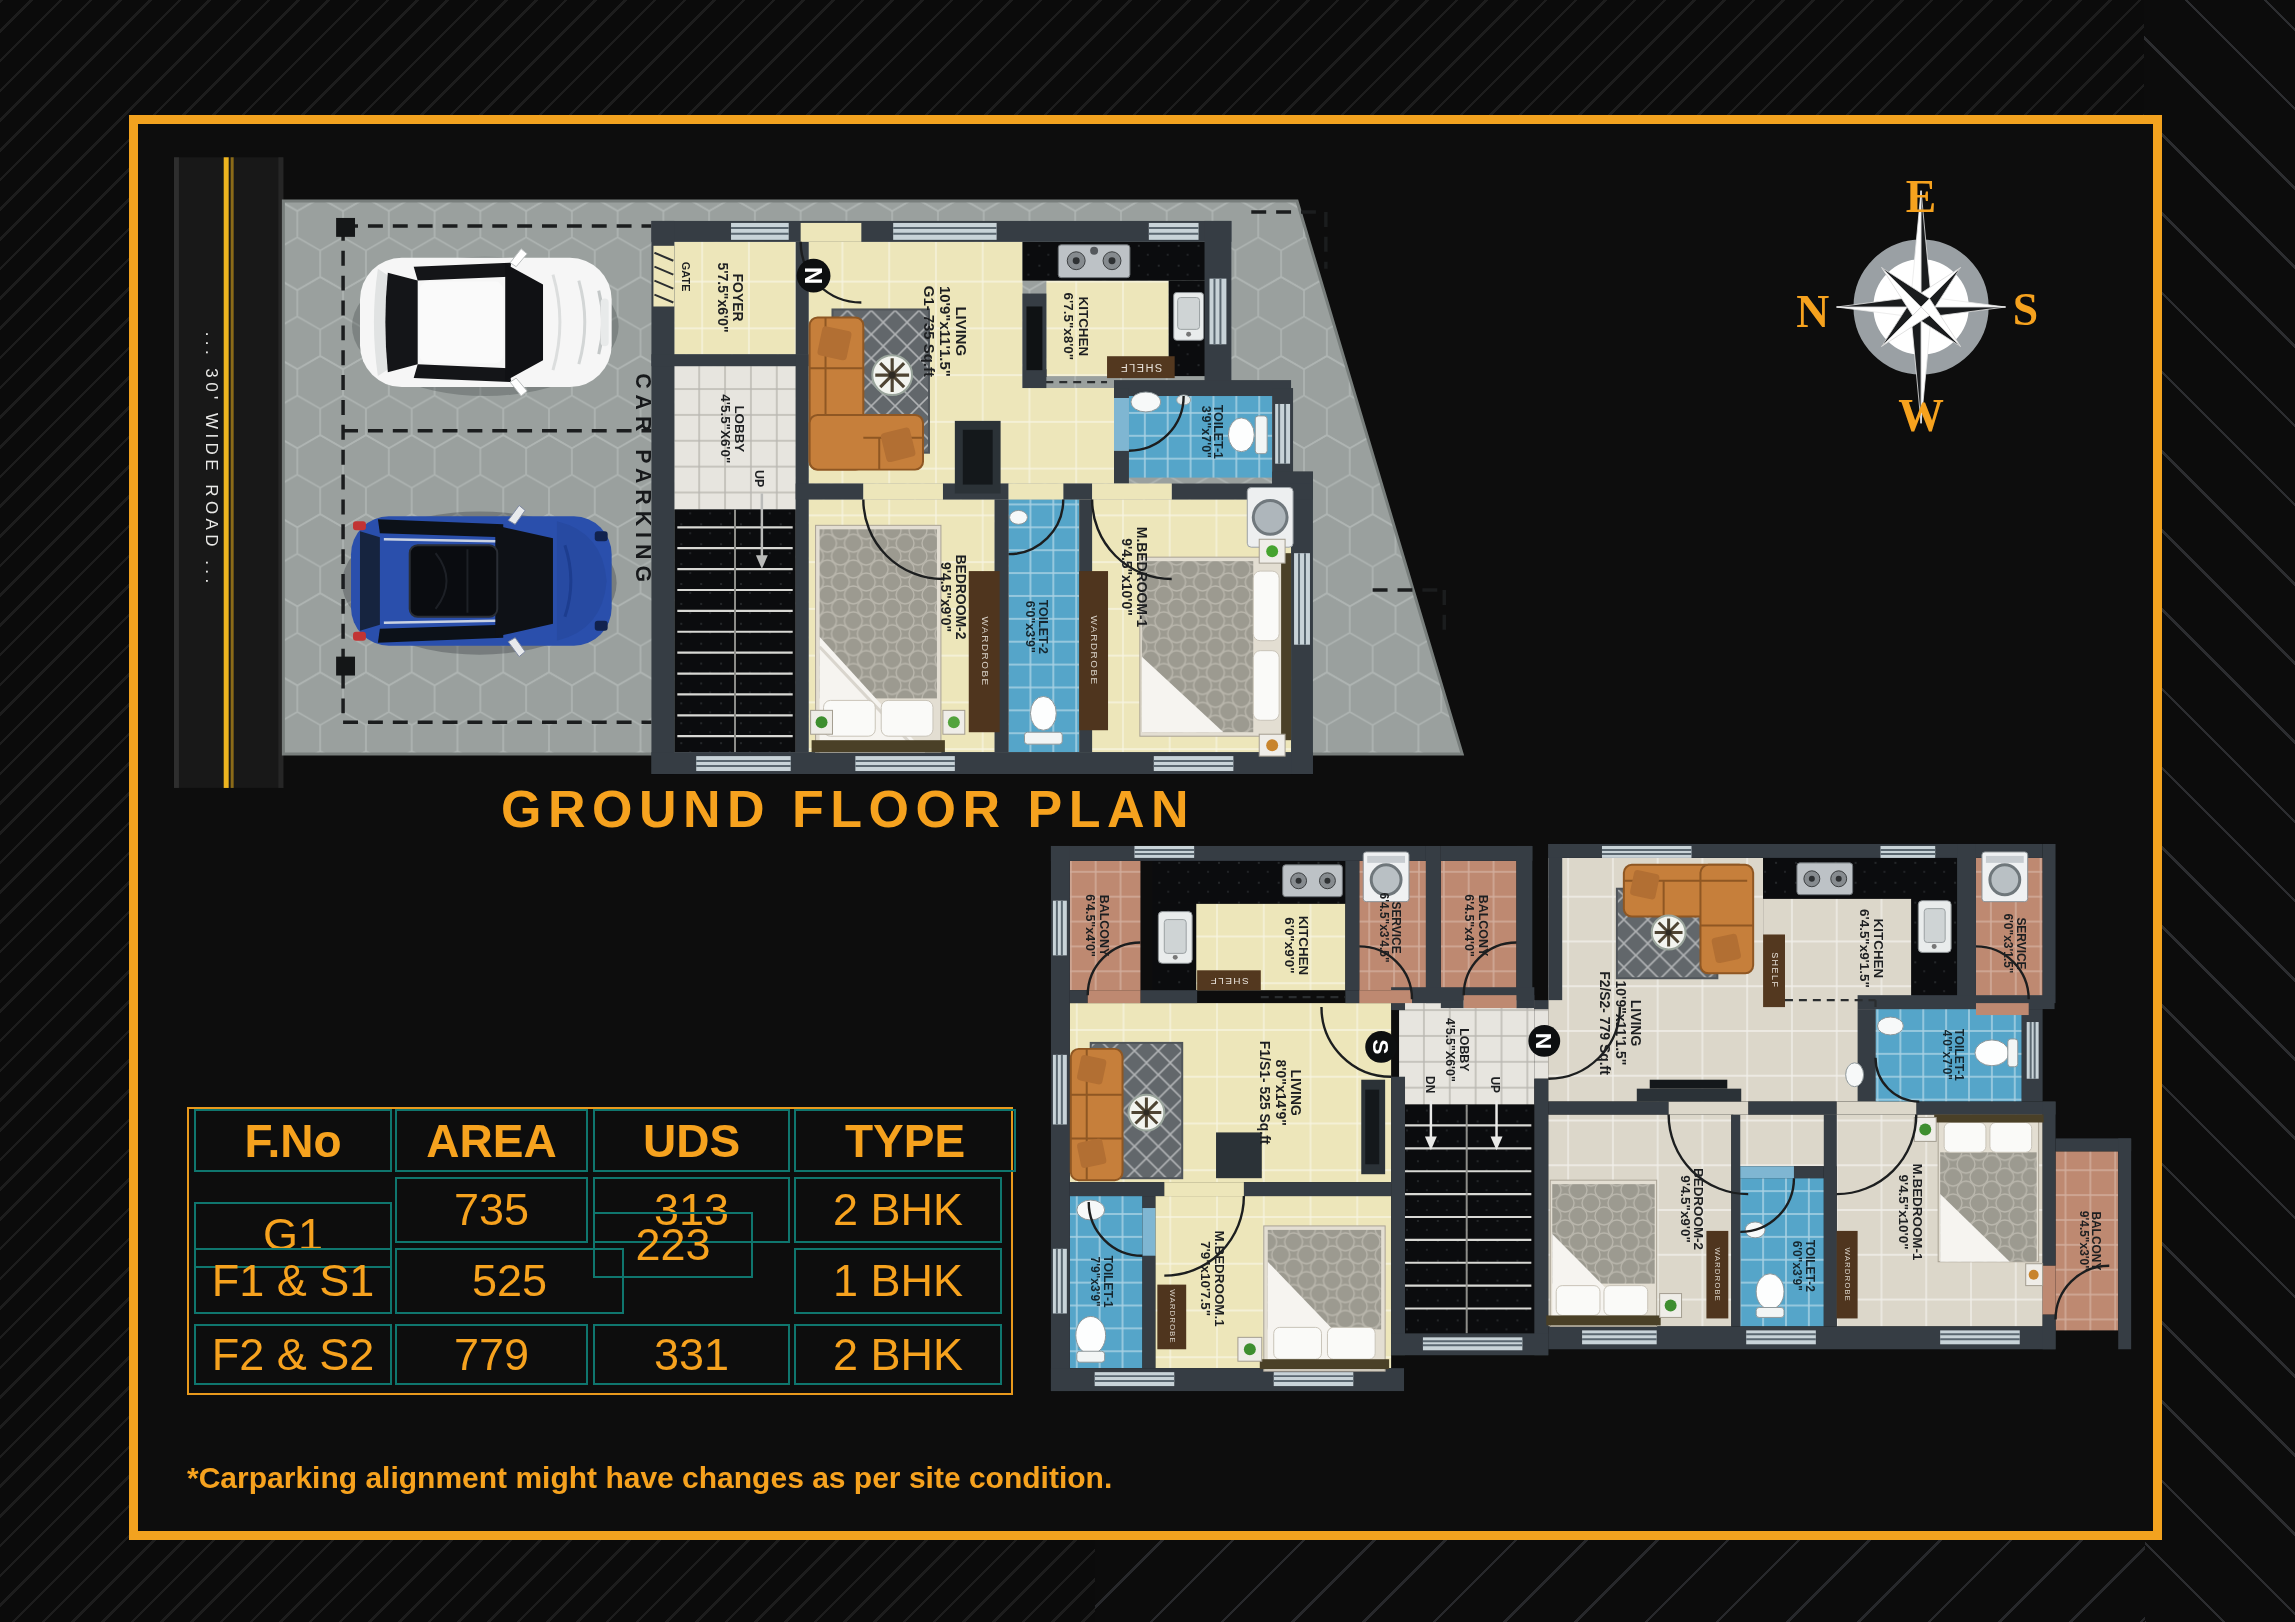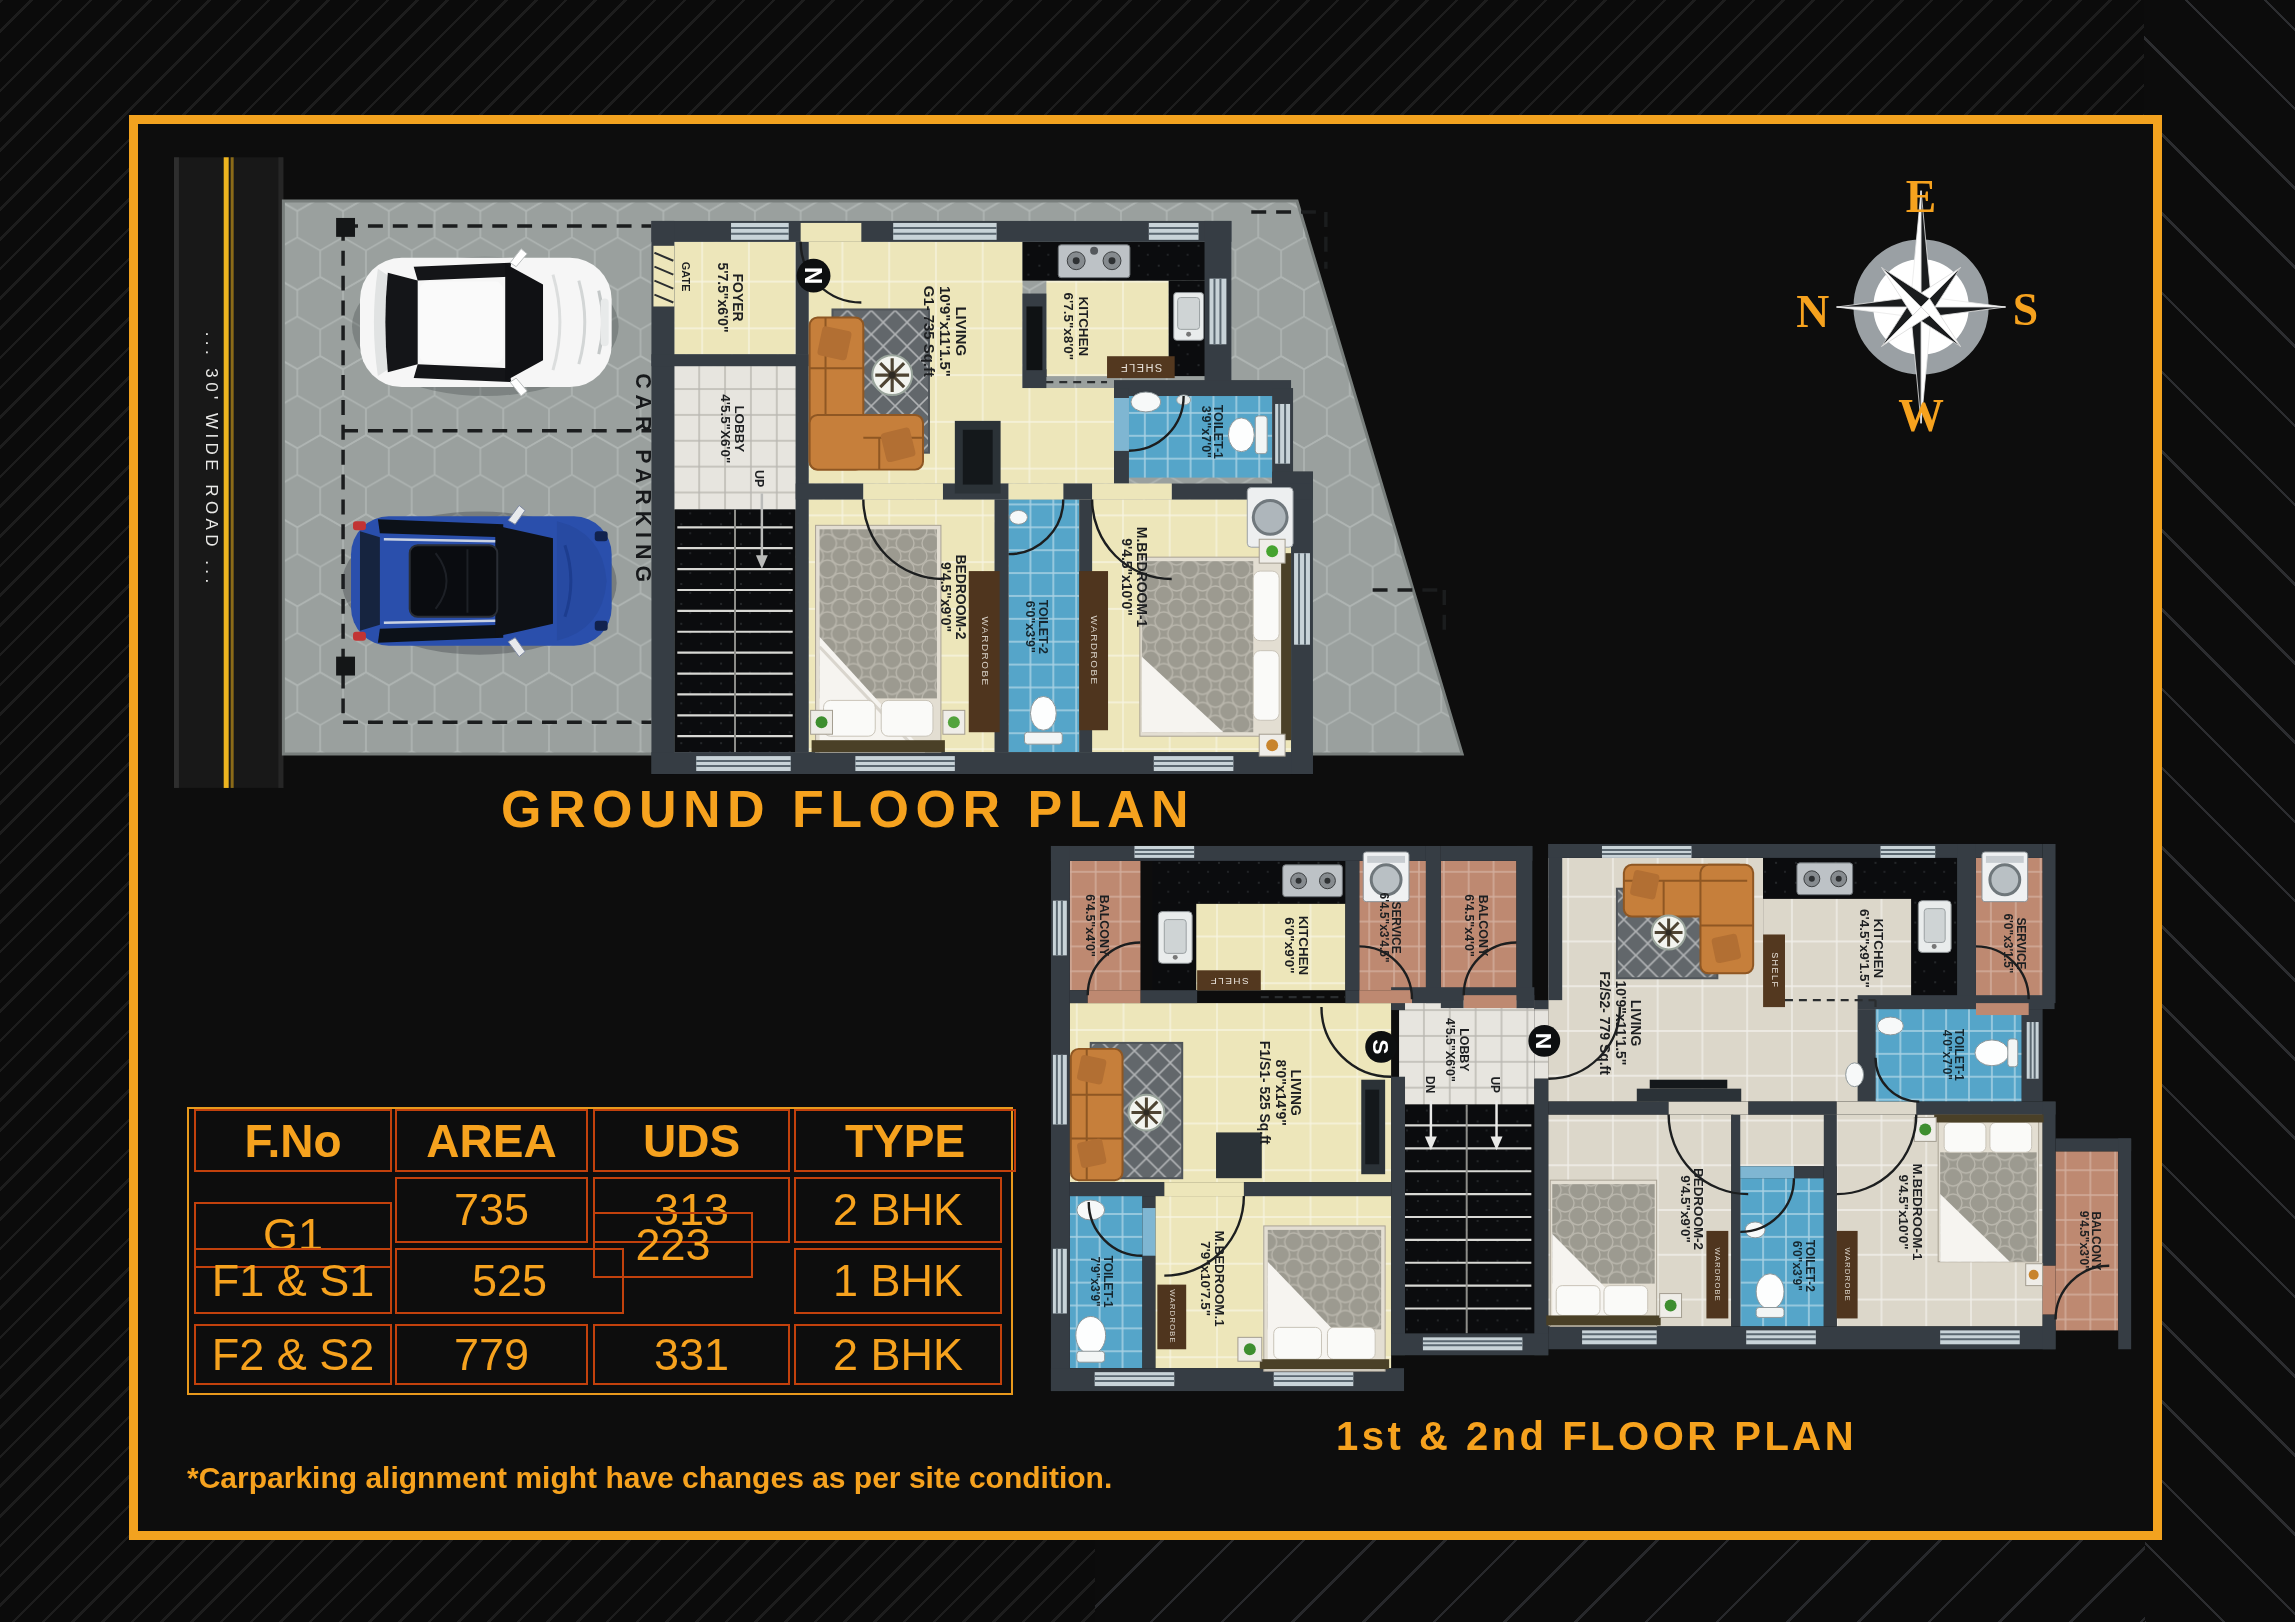--- a/index.html
+++ b/index.html
@@ -1008,26 +1008,25 @@
 
 <g transform="translate(1920,1218) rotate(90)">
         <text text-anchor="middle" font-size="13.5" font-weight="bold" fill="#1d1f21"><tspan x="0" y="-3">M.BEDROOM-1</tspan><tspan x="0" dy="14">9'4.5"x10'0"</tspan></text>
       </g>
 
 <g transform="translate(2100,1247) rotate(90)">
         <text text-anchor="middle" font-size="12" font-weight="bold" fill="#1d1f21"><tspan x="0" y="-3">BALCONY</tspan><tspan x="0" dy="12.5">9'4.5"x3'0"</tspan></text>
       </g>
 </svg>
 
-<div class="abs orange" style="left:1336px;top:1414px;font-size:40px;font-weight:bold;letter-spacing:3.5px;white-space:nowrap;">1st &amp; 2nd FLOOR PLAN</div>
 
 
 <div class="abs" style="left:187px;top:1107px;width:822px;height:284px;border:2px solid #E8991C;"></div>
 <style>
- .cell{position:absolute;border:2px solid #c2410c;box-sizing:border-box;color:#F6A21E;display:flex;align-items:center;justify-content:center;font-size:45px;}
+ .cell{position:absolute;border:2px solid #0f766e;box-sizing:border-box;color:#F6A21E;display:flex;align-items:center;justify-content:center;font-size:45px;}
  .hd{font-weight:bold;font-size:46px;}
 </style>
 
 <div class="cell hd" style="left:194px;top:1109px;width:198px;height:63px;">F.No</div>
 <div class="cell hd" style="left:395px;top:1109px;width:193px;height:63px;">AREA</div>
 <div class="cell hd" style="left:593px;top:1109px;width:197px;height:63px;">UDS</div>
 <div class="cell hd" style="left:794px;top:1109px;width:222px;height:63px;">TYPE</div>
 
 <div class="cell" style="left:194px;top:1177px;width:198px;height:66px;margin-top:25px;">G1</div>
 <div class="cell" style="left:395px;top:1177px;width:193px;height:66px;">735</div>

